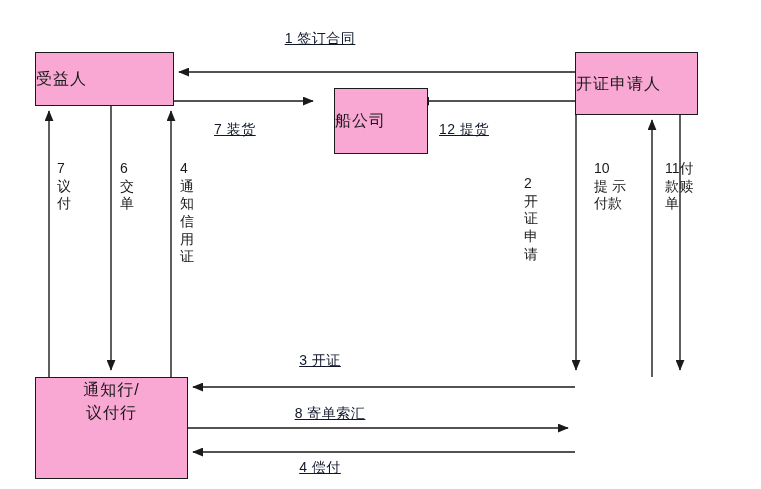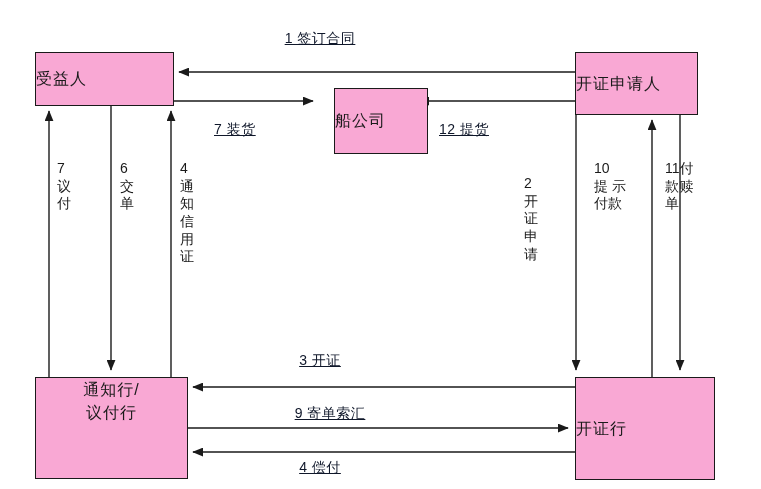--- a/index.html
+++ b/index.html
@@ -71,33 +71,30 @@
 
   <div class="node" style="left:575px;top:52px;width:121px;height:61px;">
     <span>开证申请人</span>
   </div>
 
   <div class="node" style="left:35px;top:377px;width:151px;height:100px;flex-direction:column;">
     <span>通知行/</span>
     <span>议付行</span>
   </div>
 
-  <div class="node" style="left:575px;top:377px;width:138px;height:101px;">
-    <span>开证行</span>
-  </div>
 
   <div class="lbl ctr" style="left:320px;top:30px;">1 签订合同</div>
 
   <div class="lbl" style="left:214px;top:121px;">7 装货</div>
 
   <div class="lbl" style="left:439px;top:121px;">12 提货</div>
 
   <div class="lbl ctr" style="left:320px;top:340px;margin-top:12px;">3 开证</div>
 
-  <div class="lbl ctr" style="left:330px;top:405px;">9 寄单索汇</div>
+  <div class="lbl ctr" style="left:330px;top:405px;">8 寄单索汇</div>
 
   <div class="lbl ctr" style="left:320px;top:459px;">4 偿付</div>
 
   <div class="vlbl" style="left:57px;top:160px;">
     <span class="num">7</span>
     <span class="ch">议</span>
     <span class="ch">付</span>
   </div>
 
   <div class="vlbl" style="left:120px;top:160px;">

